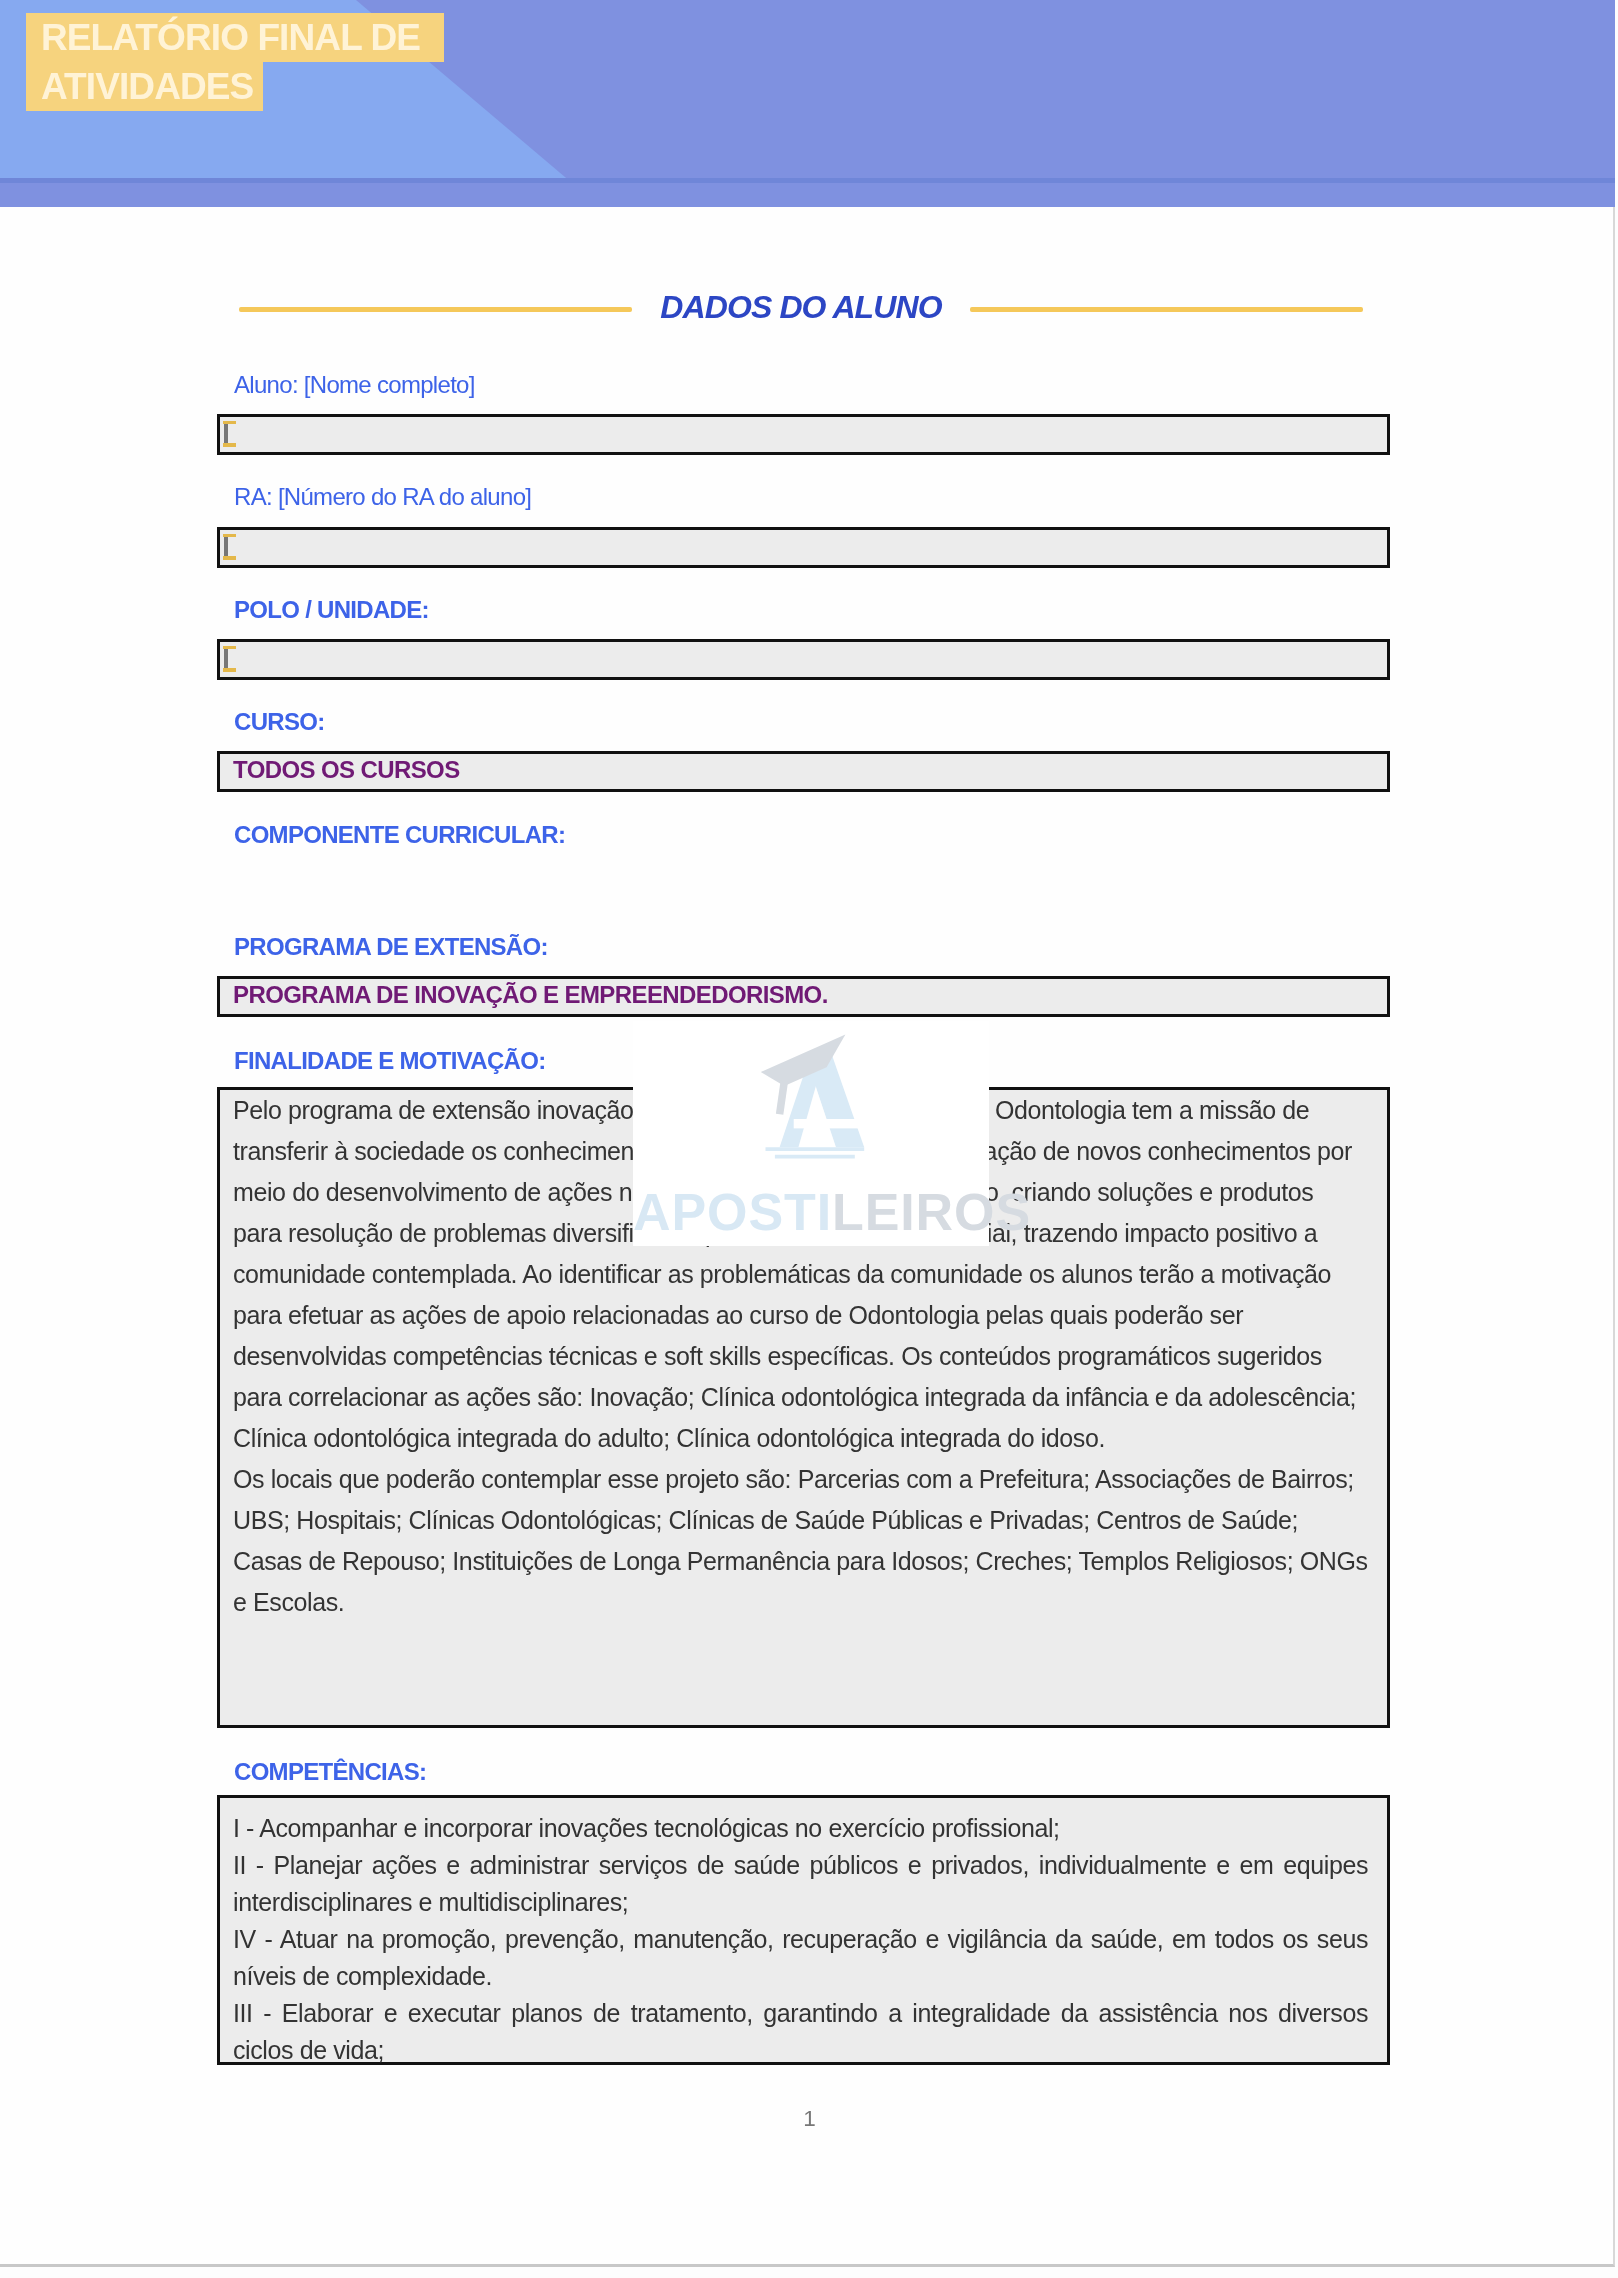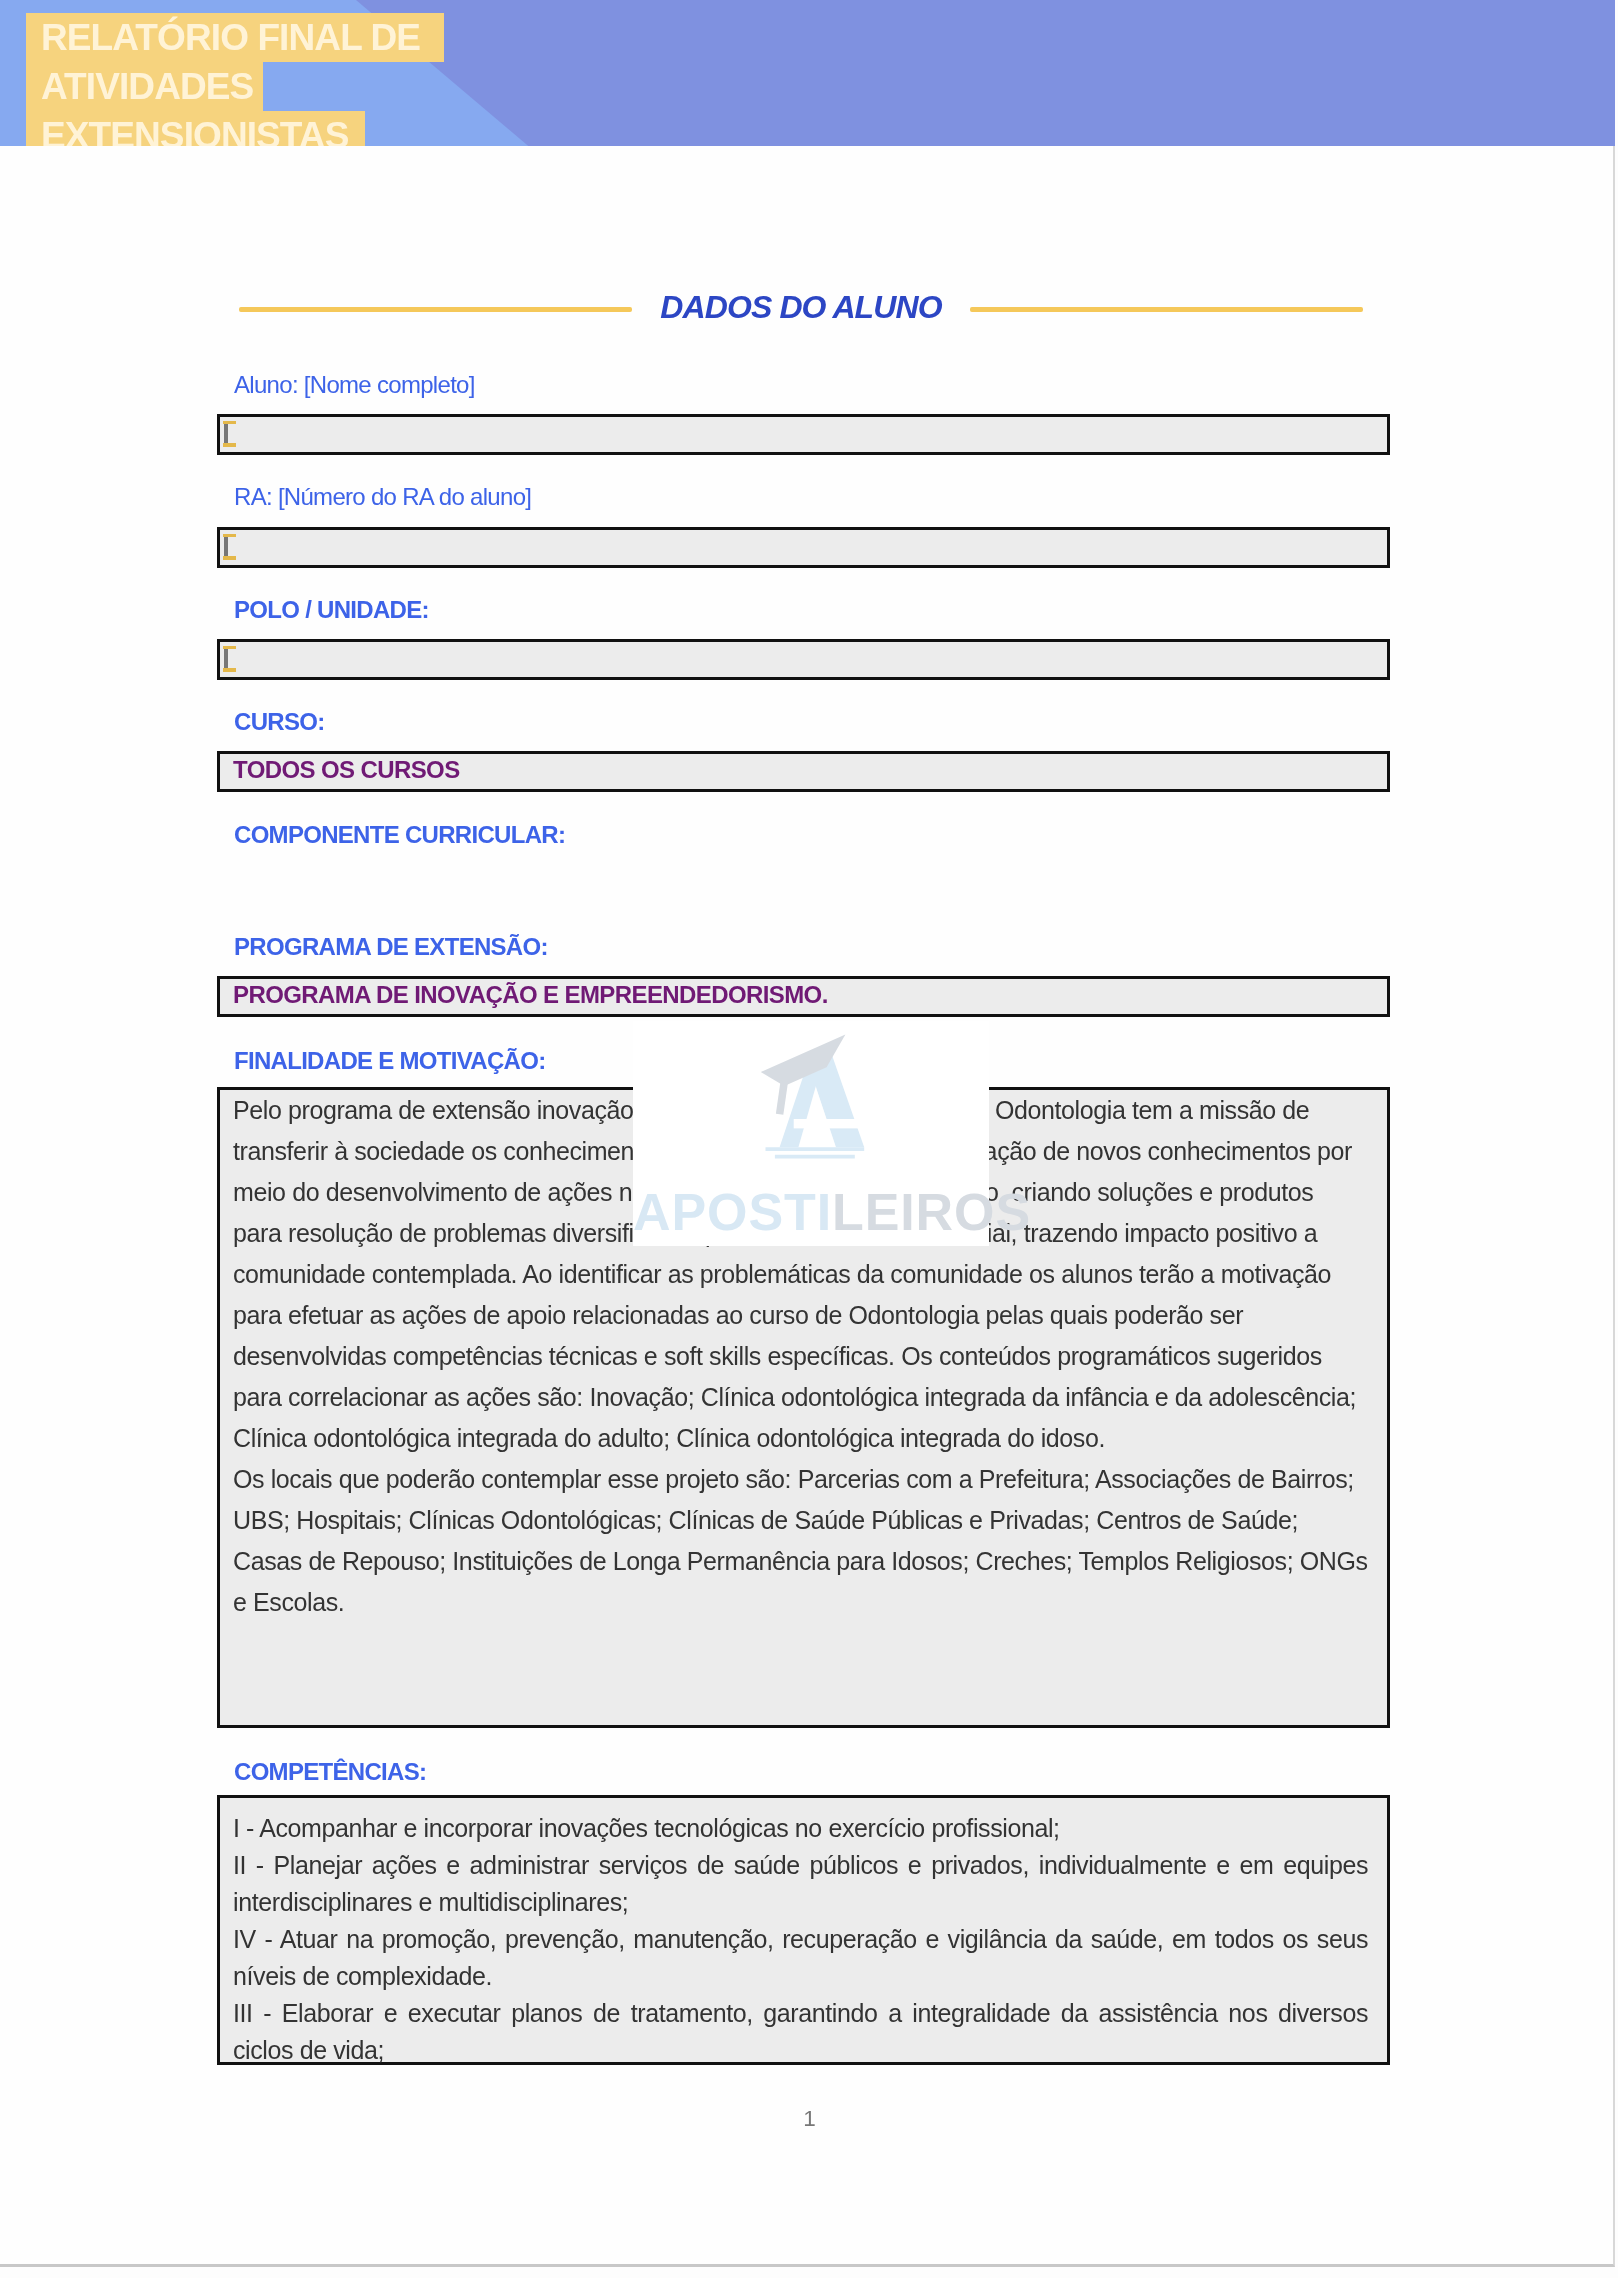--- a/index.html
+++ b/index.html
@@ -22,21 +22,21 @@
       background: #fefefe;
       border-right: 2.8px solid #d8d8d8;
       border-bottom: 3.7px solid #c8c8c8;
       box-sizing: border-box;
     }
     
     .banner {
       position: absolute;
       left: 0; top: 0;
       width: 1615px;
-      height: 146px;
+      height: 207px;
       background: #7f91e0;
       overflow: hidden;
     }
     .banner-left {
       position: absolute;
       left: 0; top: 0;
       width: 581px;
       height: 183px;
       background: #86a9f0;
       clip-path: polygon(0 0, 356px 0, 572px 183px, 0 183px);
@@ -207,21 +207,20 @@
 <body>
 
 <div class="page">
 
   <div class="banner">
     <div class="banner-left"></div>
     <div class="banner-stripe"></div>
     <div class="title-block">
       <span class="title-line l1">RELATÓRIO FINAL DE</span>
       <span class="title-line l2">ATIVIDADES</span>
-      <span class="title-line l3">EXTENSIONISTAS</span>
     </div>
   </div>
 
   <div class="section-heading">
     <div class="heading-rule"></div>
     <div class="heading-text">DADOS DO ALUNO</div>
     <div class="heading-rule"></div>
   </div>
 
   <div class="field-label" style="top:371px;">Aluno: [Nome completo]</div>

